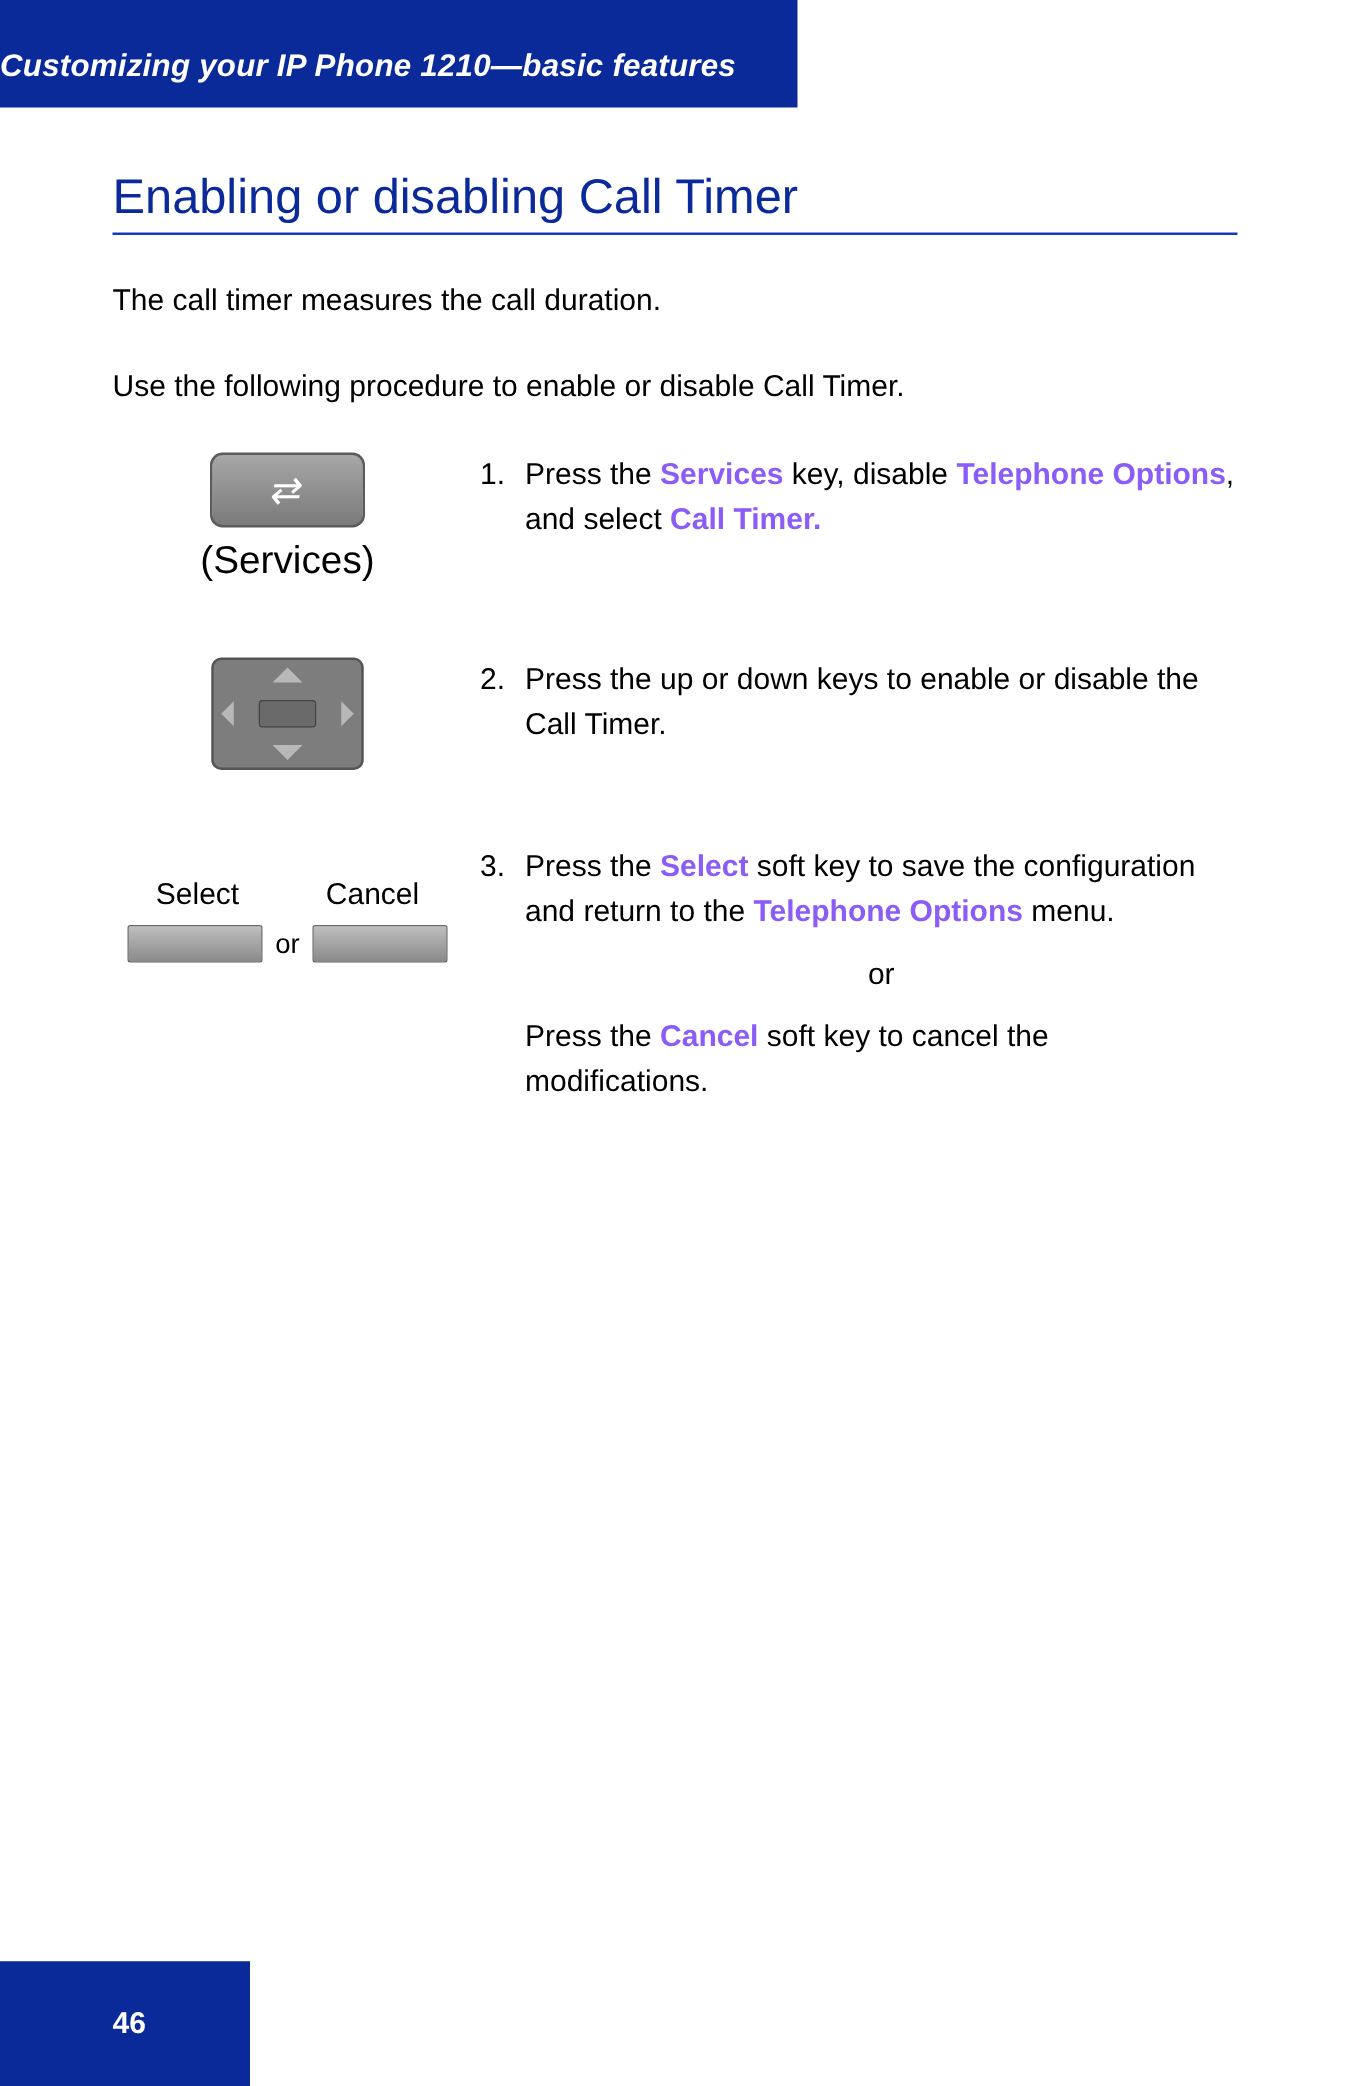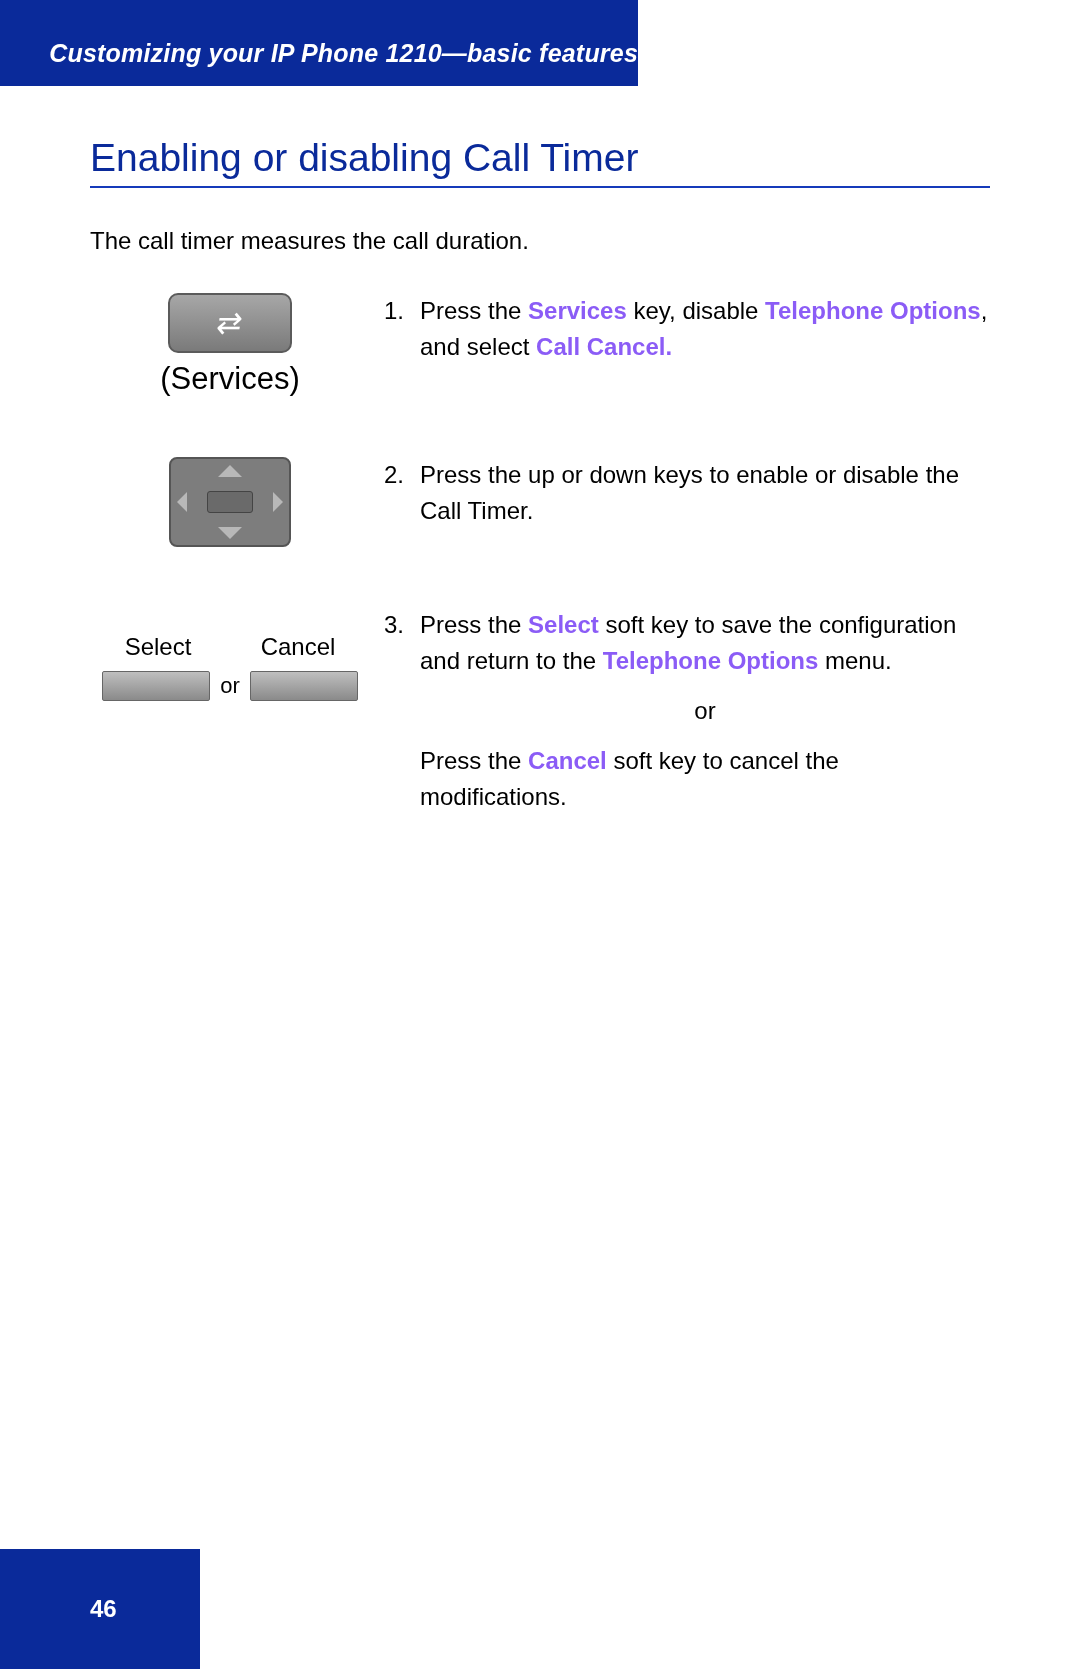--- a/index.html
+++ b/index.html
@@ -1,36 +1,36 @@
 <!DOCTYPE html>
 <html><head>
 <meta charset="utf-8">
 <style>
   html,body{margin:0;padding:0;background:#fff;}
   .page{width:1080px;height:1669px;position:relative;font-family:Arial,Helvetica,sans-serif;color:#000;}
-  .header{background:#0a2a9a;color:#fff;height:86px;width:638px;margin-left:0;display:flex;align-items:flex-end;box-sizing:border-box;padding-bottom:18px;justify-content:flex-end;}
+  .header{background:#0a2a9a;color:#fff;height:86px;width:638px;margin-left:0;display:flex;align-items:flex-end;box-sizing:border-box;padding-bottom:18px;}
   .header-text{font-weight:bold;font-size:25px;font-style:italic;letter-spacing:0.2px;}
   .content{padding:50px 90px 0 90px;}
   .title{color:#0a2a9a;font-weight:normal;font-size:39px;margin-bottom:6px;}
   .rule{border:none;border-top:2px solid #153aba;margin:0 0 36px 0;}
   .para{font-size:24px;line-height:1.45;margin-bottom:34px;}
   .proc{display:flex;flex-direction:column;gap:60px;margin-top:22px;}
   .row{display:flex;align-items:flex-start;}
   .left{width:280px;flex-shrink:0;text-align:center;font-size:24px;}
   .right{flex:1;display:flex;font-size:24px;line-height:1.5;}
   .num{width:34px;flex-shrink:0;text-align:right;padding-right:16px;}
   .txt{flex:1;}
   .blue-bold{color:#8b5cf6;font-weight:bold;}
   .caption{margin-top:8px;font-size:31px;}
   .softkey-labels{display:flex;justify-content:space-around;margin-top:26px;font-size:24px;}
   .softkey-row{display:flex;align-items:center;justify-content:center;gap:10px;margin-top:10px;}
   .softkey{width:106px;height:28px;background:linear-gradient(#bfbfbf,#8a8a8a);border:1px solid #666;border-radius:2px;}
   .or-small{font-size:22px;}
   .or-center{text-align:center;margin:14px 0;}
-  .footer{position:absolute;left:0;bottom:0;width:200px;height:120px;background:#0a2a9a;color:#fff;font-weight:bold;font-size:24px;display:flex;align-items:center;padding-left:90px;box-sizing:border-box;}
+  .footer{position:absolute;left:0;bottom:0;width:200px;height:100px;background:#0a2a9a;color:#fff;font-weight:bold;font-size:24px;display:flex;align-items:center;padding-left:90px;box-sizing:border-box;}
   
   .services-btn{width:120px;height:56px;margin:0 auto;background:linear-gradient(#a7a7a7,#7a7a7a);border:2px solid #5b5b5b;border-radius:10px;display:flex;align-items:center;justify-content:center;}
   .services-glyph{color:#fff;font-size:30px;transform:skewX(-10deg);}
   
   .navpad{width:118px;height:86px;margin:0 auto;background:#7d7d7d;border:2px solid #555;border-radius:8px;position:relative;}
   .navpad .tri{position:absolute;width:0;height:0;}
   .navpad .up{top:6px;left:50%;transform:translateX(-50%);border-left:12px solid transparent;border-right:12px solid transparent;border-bottom:12px solid #b8b8b8;}
   .navpad .down{bottom:6px;left:50%;transform:translateX(-50%);border-left:12px solid transparent;border-right:12px solid transparent;border-top:12px solid #b8b8b8;}
   .navpad .lft{left:6px;top:50%;transform:translateY(-50%);border-top:10px solid transparent;border-bottom:10px solid transparent;border-right:10px solid #b8b8b8;}
   .navpad .rgt{right:6px;top:50%;transform:translateY(-50%);border-top:10px solid transparent;border-bottom:10px solid transparent;border-left:10px solid #b8b8b8;}
@@ -43,34 +43,35 @@
 
   <div class="header">
     <span class="header-text">Customizing your IP Phone 1210—basic features</span>
   </div>
 
   <div class="content">
     <div class="title">Enabling or disabling Call Timer</div>
     <hr class="rule">
 
     <div class="para">The call timer measures the call duration.</div>
+    <div class="para">Use the following procedure to enable or disable Call Timer.</div>
 
     <div class="proc">
 
       <div class="row">
         <div class="left">
           <div class="services-btn">
             <span class="services-glyph">⇄</span>
           </div>
           <div class="caption">(Services)</div>
         </div>
         <div class="right">
           <div class="num">1.</div>
           <div class="txt">
-            <span>Press the </span><span class="blue-bold">Services</span><span> key, disable </span><span class="blue-bold">Telephone Options</span><span>, and select </span><span class="blue-bold">Call Cancel.</span>
+            <span>Press the </span><span class="blue-bold">Services</span><span> key, disable </span><span class="blue-bold">Telephone Options</span><span>, and select </span><span class="blue-bold">Call Timer.</span>
           </div>
         </div>
       </div>
 
       <div class="row">
         <div class="left">
           <div class="navpad">
             <div class="tri up"></div>
             <div class="tri down"></div>
             <div class="tri lft"></div>

